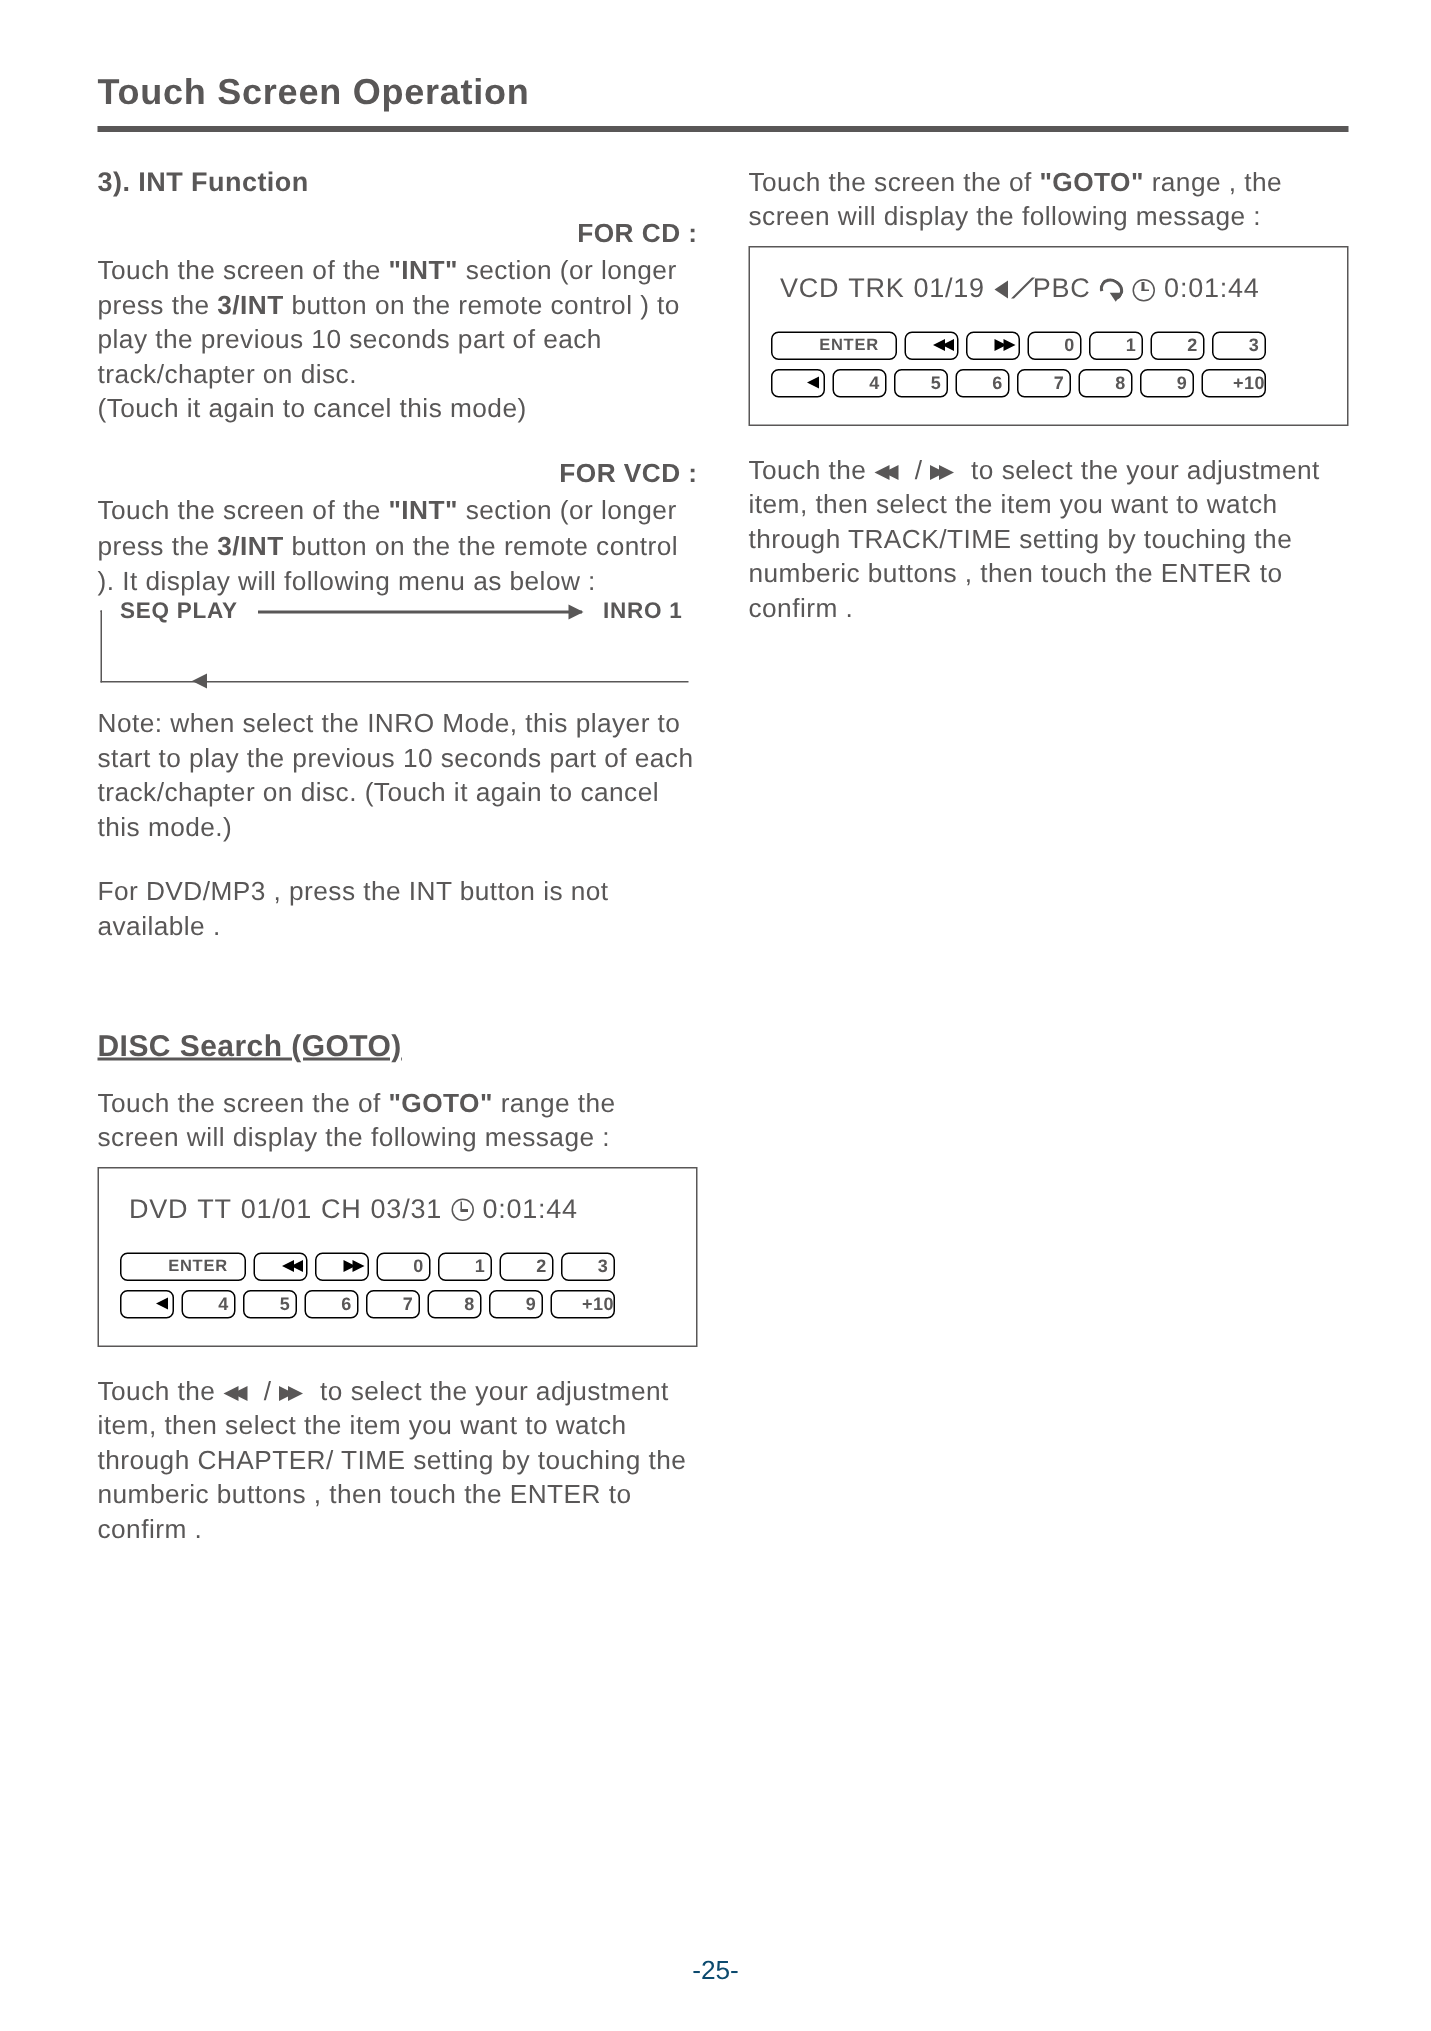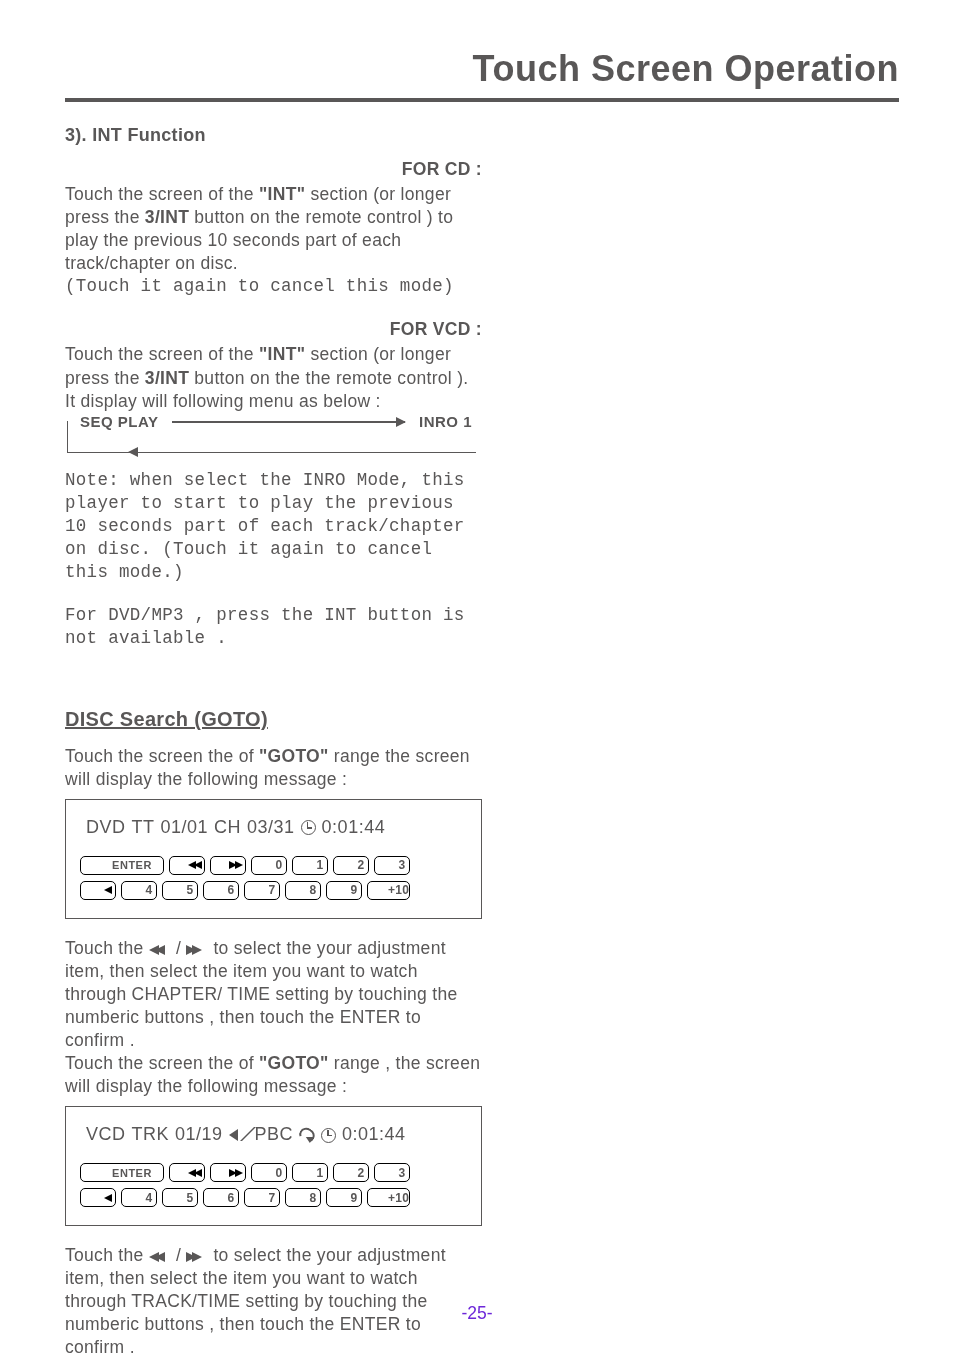--- a/index.html
+++ b/index.html
@@ -6,60 +6,58 @@
   body {
     background: #fff;
     font-family: Arial, Helvetica, sans-serif;
     color: #595757;
     width: 954px;
     height: 1354px;
     position: relative;
     padding: 48px 55px 40px 65px;
   }
   .page-title {
-    font-size: 36px;
+    font-size: 24px;
     font-weight: 700;
     letter-spacing: 0.5px;
     margin-bottom: 8px;
-    text-align: right;
   }
   .hr-thick {
     width: 100%;
     height: 4px;
     background: #595757;
     margin-bottom: 22px;
   }
   .cols {
     display: flex;
     column-gap: 34px;
-    flex-direction: column;
   }
   .col {
     width: 50%;
     font-size: 17.5px;
     line-height: 1.32;
     letter-spacing: 0.3px;
   }
   .b { font-weight: 700; }
   .sub-h3 { font-weight: 700; font-size: 18px; margin-bottom: 4px; }
-  .block { margin-bottom: 20px; font-family: Liberation Mono, monospace; }
+  .block { margin-bottom: 20px; }
   .block-sm { margin-bottom: 10px; }
   .sub-h4 { font-weight: 700; margin-bottom: 2px; text-align: right; }
   .disc-search {
     font-weight: 700;
     font-size: 20px;
     text-decoration: underline;
     margin-top: 36px;
     margin-bottom: 12px;
     display: inline-block;
   }
   .loop {
     border: 1.8px solid #595757;
     border-right: none;
-    height: 32px;
+    height: 48px;
     position: relative;
     margin: 8px 6px 16px 2px;
   }
   .loop-top {
     position: absolute;
     top: -10px;
     left: 0; right: -2px;
     background: #fff;
     display: flex;
     align-items: center;
@@ -135,21 +133,21 @@
   .btn-enter { flex: 0 0 84px; font-size: 11px; letter-spacing: 0.5px; }
   .btn-arrow { flex: 0 0 36px; }
   .btn-num { flex: 0 0 36px; }
   .btn-wide { flex: 0 0 36px; }
   .page-num {
     position: absolute;
     bottom: 30px;
     left: 0; right: 0;
     text-align: center;
     font-size: 17.5px;
-    color: #6d28d9;
+    color: #0c4a6e;
   }
   
   .arr-l, .arr-r, .arr-dl, .arr-dr {
     display: inline-block;
     position: relative;
     width: 18px; height: 10px;
     vertical-align: -1px;
   }
   .arr-l::before, .arr-dl::before, .arr-dl::after {
     content: "";

